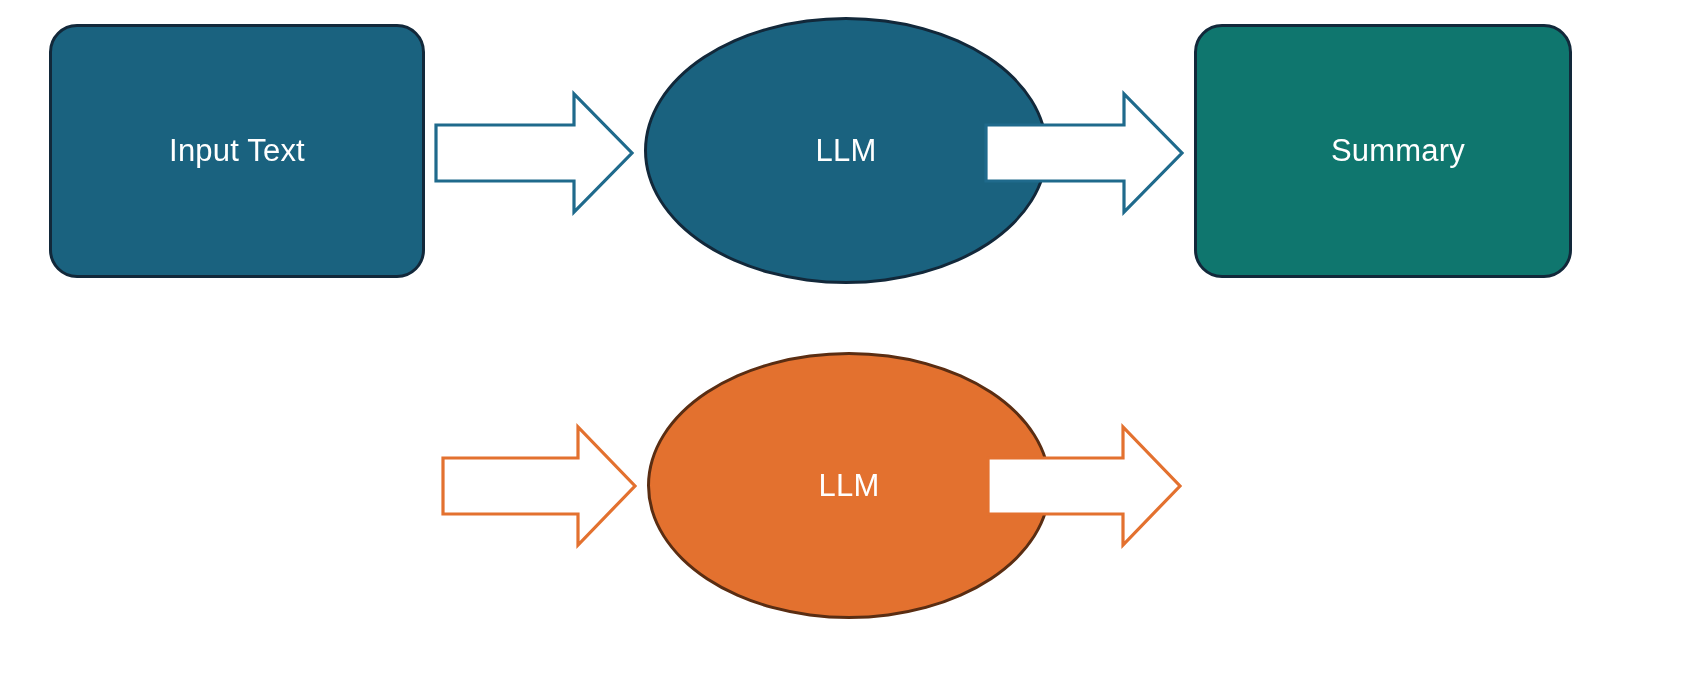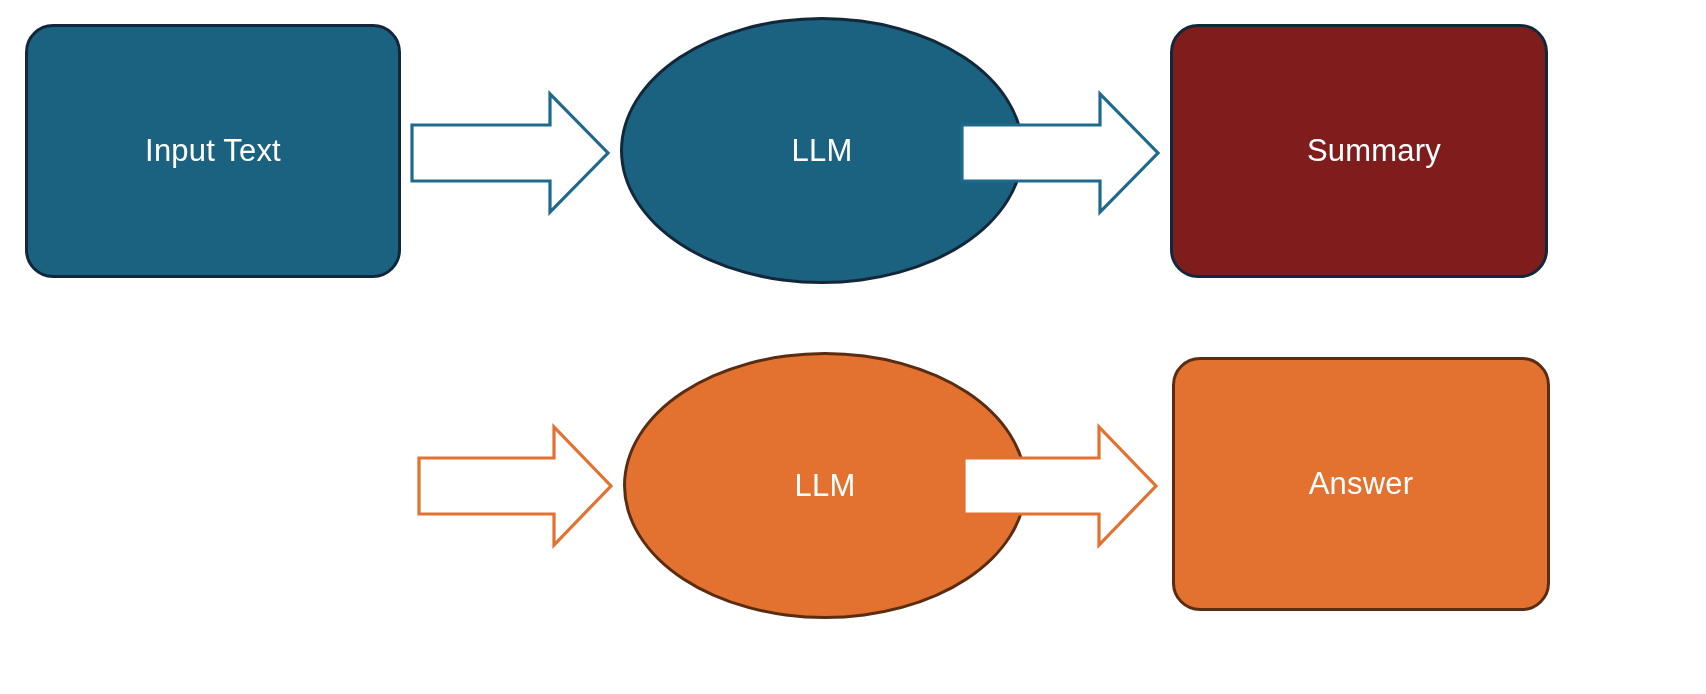--- a/index.html
+++ b/index.html
@@ -12,20 +12,21 @@
     width: 1706px;
     height: 694px;
     font-family: "Liberation Sans", sans-serif;
     overflow: hidden;
   }
   #canvas {
     position: relative;
     width: 1512px;
     height: 694px;
     background: #ffffff;
+    margin-left: 24px;
   }
 
   
   .node {
     position: absolute;
     box-sizing: border-box;
     display: flex;
     align-items: center;
     justify-content: center;
   }
@@ -102,38 +103,35 @@
   <div class="node ellipse-node teal-fill" id="node-llm-top" style="background: rgb(26, 98, 127); border-color: rgb(18, 40, 58);">
     <span class="node-label">LLM</span>
   </div>
 
   <div class="arrow arrow-teal" id="arrow-2">
     <svg viewBox="0 0 200 122" width="200" height="122" preserveAspectRatio="none">
       <polygon class="arrow-body" points="2,33 140,33 140,2 198,61 140,120 140,89 2,89" style="stroke: rgb(31, 106, 140);"></polygon>
     </svg>
   </div>
 
-  <div class="node rect-node teal-fill" id="node-summary" style="background: #7f1d1d; border-color: rgb(18, 40, 58); padding-left: 30px;">
+  <div class="node rect-node teal-fill" id="node-summary" style="background: #0f766e; border-color: rgb(18, 40, 58); padding-left: 30px;">
     <span class="node-label">Summary</span>
   </div>
 
 
   <div class="arrow arrow-orange" id="arrow-3">
     <svg viewBox="0 0 196 122" width="196" height="122" preserveAspectRatio="none">
       <polygon class="arrow-body" points="2,33 137,33 137,2 194,61 137,120 137,89 2,89" style="stroke: rgb(227, 113, 47);"></polygon>
     </svg>
   </div>
 
   <div class="node ellipse-node orange-fill" id="node-llm-bottom" style="background: rgb(227, 113, 47); border-color: rgb(90, 45, 18);">
     <span class="node-label">LLM</span>
   </div>
 
   <div class="arrow arrow-orange" id="arrow-4">
     <svg viewBox="0 0 196 122" width="196" height="122" preserveAspectRatio="none">
       <polygon class="arrow-body" points="2,33 137,33 137,2 194,61 137,120 137,89 2,89" style="stroke: rgb(227, 113, 47);"></polygon>
     </svg>
   </div>
 
-  <div class="node rect-node orange-fill" id="node-answer" style="background: rgb(227, 113, 47); border-color: rgb(90, 45, 18);">
-    <span class="node-label">Answer</span>
-  </div>
 
 </div>
 
 </body></html>

